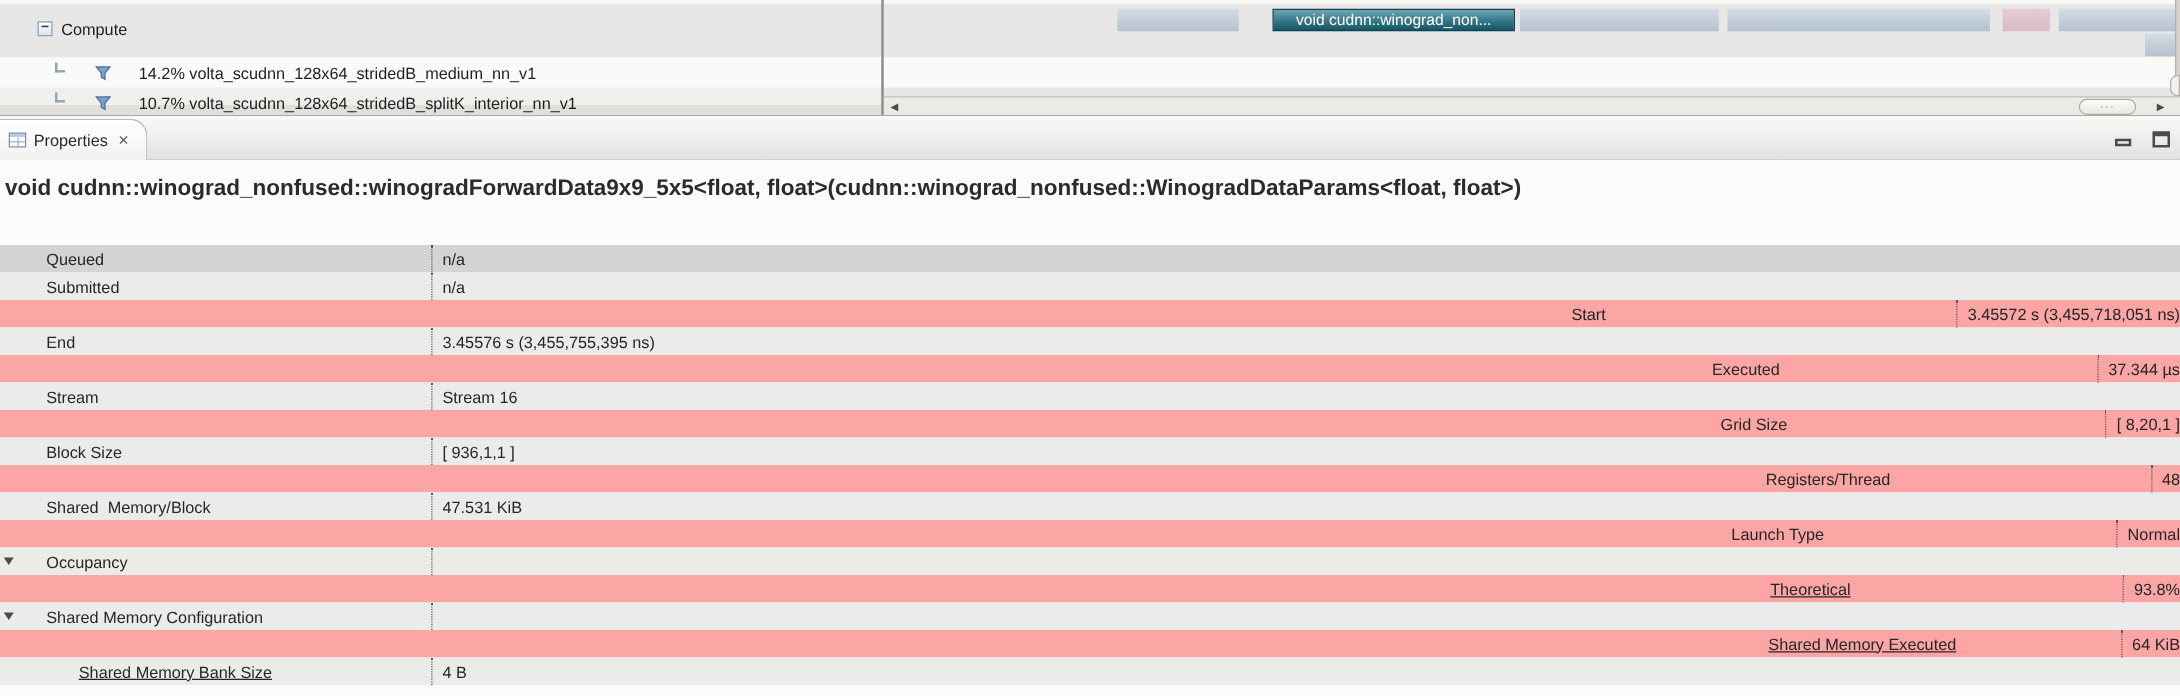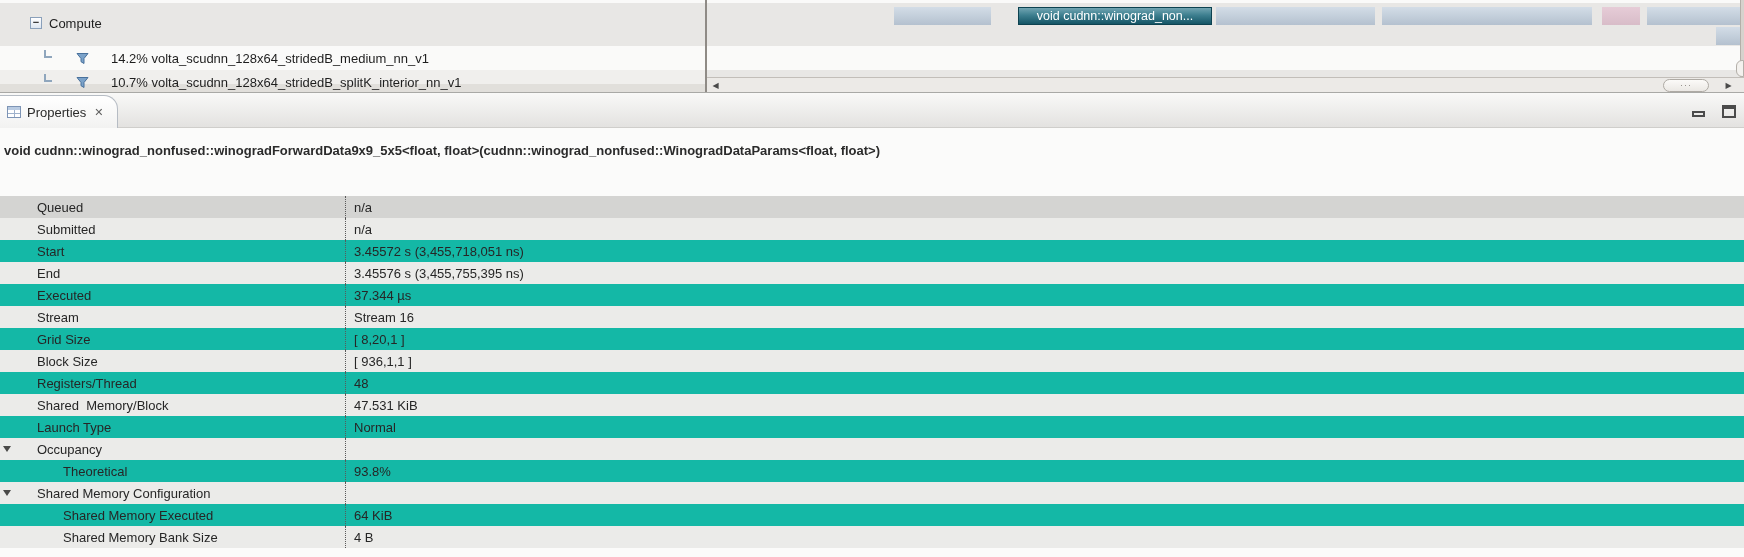--- a/index.html
+++ b/index.html
@@ -73,33 +73,33 @@
                linear-gradient(#fff,#fff); position:relative; }
   .table-icon:before { content:""; position:absolute; left:0; right:0; top:6px; height:1px; background:#9fb2cc; }
   .table-icon:after  { content:""; position:absolute; top:3px; bottom:0; left:6px; width:1px; background:#9fb2cc; }
   .tab-close { font-size:11px; color:#5f5f5f; margin-left:2px; }
 
   .view-btns { position:absolute; right:8px; top:12px; display:flex; gap:17px; align-items:center; }
   .min-btn { width:13px; height:6px; border:2px solid #4b4b4b; margin-top:5px; }
   .max-btn { width:14px; height:13px; border:2px solid #4b4b4b; border-top-width:4px; }
 
   .props-title { position:absolute; left:4px; top:35px; height:44px; right:4px;
-    display:flex; align-items:center; font-size:13px; font-weight:bold; color:#2b2b2b;
+    display:flex; align-items:center; font-size:18px; font-weight:bold; color:#2b2b2b;
     white-space:nowrap; overflow:hidden; }
 
   .props-table { position:absolute; left:0; top:79px; width:1744px;margin-top:24px; }
   .prop-row { display:flex; height:22px; align-items:center; font-size:13px; color:#262626; }
   .prop-row.bg-gray  { background:#ebebe9; }
-  .prop-row.bg-white { background:#14b8a6; }
+  .prop-row.bg-white { background:#fca5a5;justify-content:flex-end; }
   .prop-row.bg-selected { background:#d4d4d2; }
   .prop-cell.label { width:346px; height:22px; border-right:1px dotted #595959;
     display:flex; align-items:center; position:relative; white-space:pre; }
   .prop-cell.value { padding-left:8px; white-space:pre; }
   .prop-label.ind1 { padding-left:37px; }
-  .prop-label.ind2 { padding-left:63px; }
+  .prop-label.ind2 { padding-left:63px;text-decoration:underline; }
   .sect-arrow { position:absolute; left:3px; top:8px; width:0; height:0;
     border-left:4px solid transparent; border-right:4px solid transparent;
     border-top:6px solid #4a4a48; }
 </style>
 </head>
 <body>
 
 <div class="top-pane">
 
   <div class="tree-pane">

